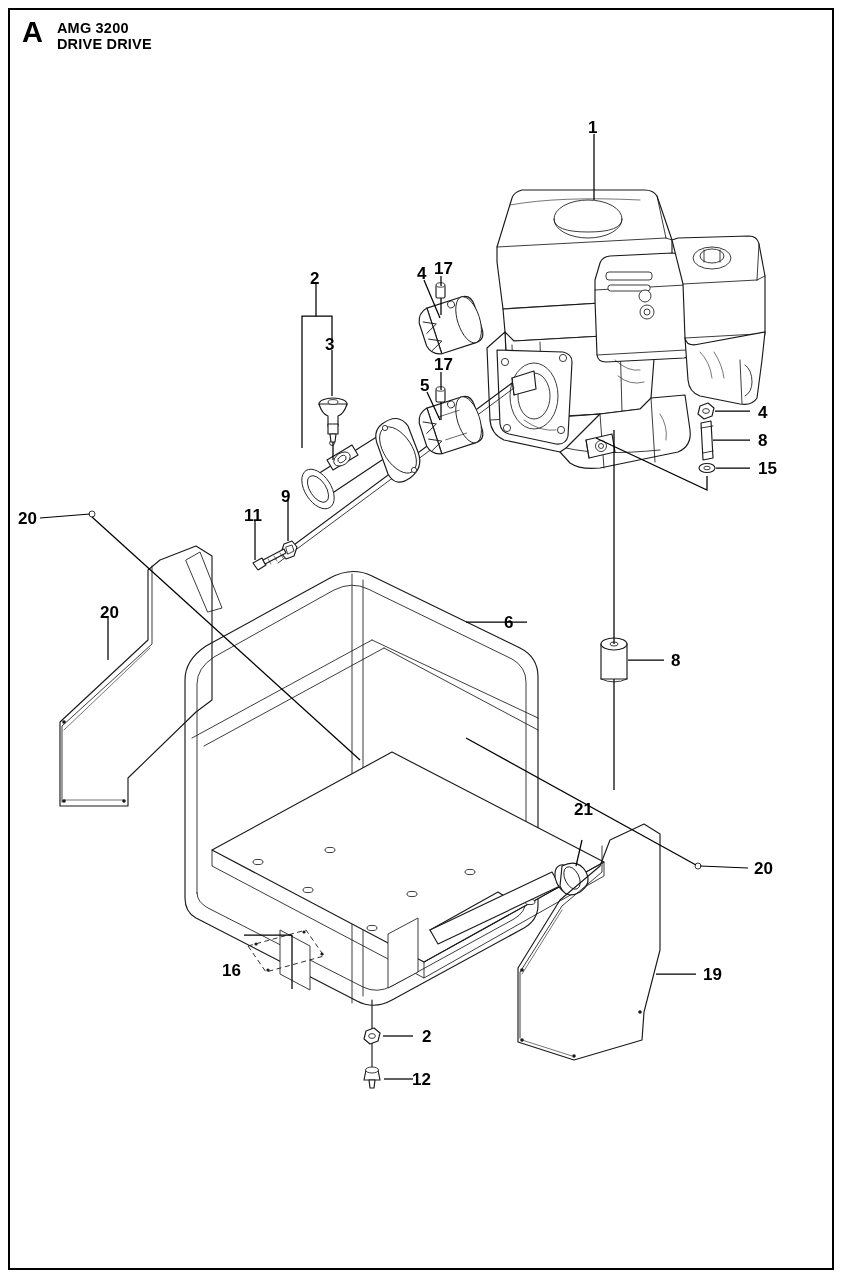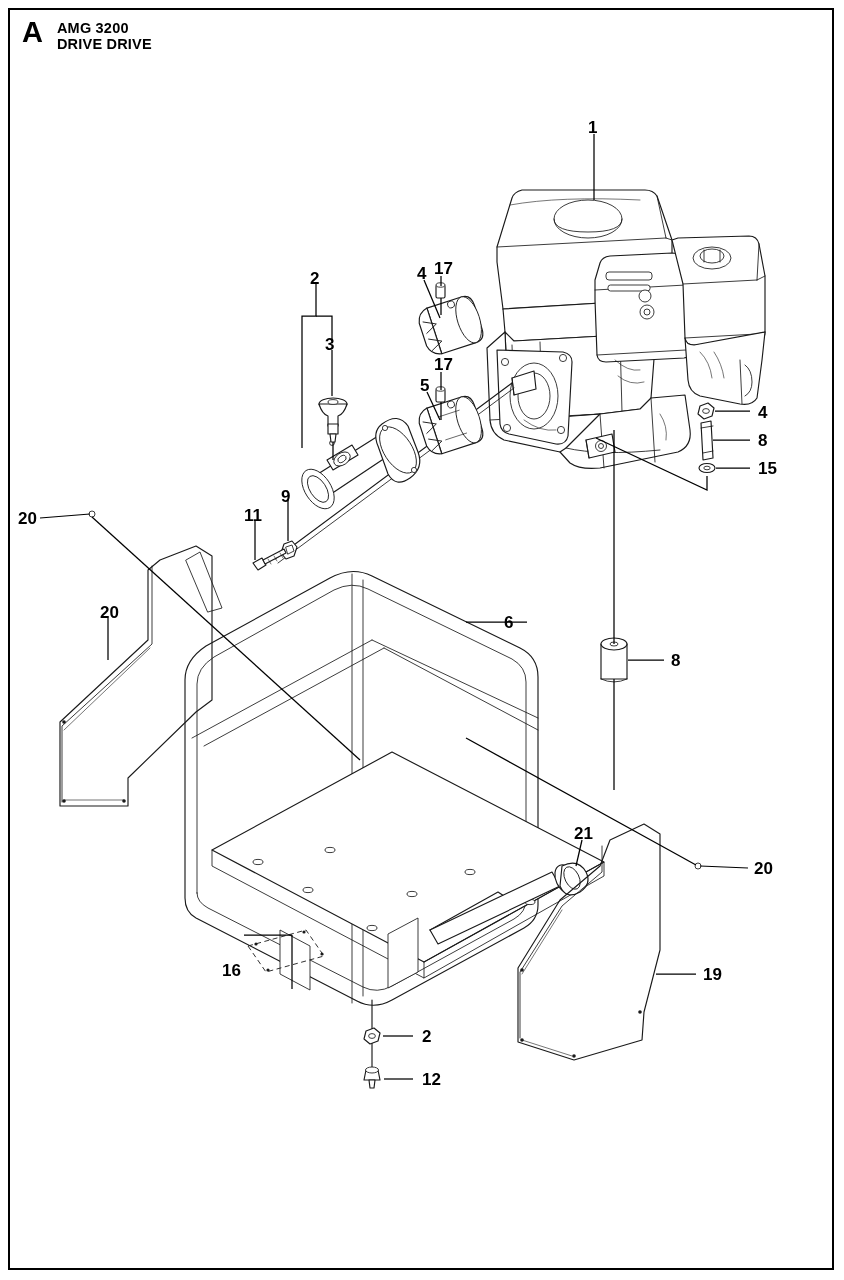--- a/index.html
+++ b/index.html
@@ -384,27 +384,27 @@
     <div class="callout" style="left:588px;top:119px">1</div>
     <div class="callout" style="left:310px;top:270px">2</div>
     <div class="callout" style="left:325px;top:336px">3</div>
     <div class="callout" style="left:417px;top:265px">4</div>
     <div class="callout" style="left:420px;top:377px">5</div>
     <div class="callout" style="left:504px;top:614px">6</div>
     <div class="callout" style="left:671px;top:652px">8</div>
     <div class="callout" style="left:281px;top:488px">9</div>
     <div class="callout" style="left:244px;top:507px">11</div>
     <div class="callout" style="left:758px;top:404px">4</div>
-    <div class="callout" style="left:422px;top:1071px">12</div>
+    <div class="callout" style="left:412px;top:1071px">12</div>
     <div class="callout" style="left:422px;top:1028px">2</div>
     <div class="callout" style="left:758px;top:460px">15</div>
     <div class="callout" style="left:758px;top:432px">8</div>
     <div class="callout" style="left:222px;top:962px">16</div>
     <div class="callout" style="left:434px;top:260px">17</div>
     <div class="callout" style="left:434px;top:356px">17</div>
     <div class="callout" style="left:703px;top:966px">19</div>
     <div class="callout" style="left:100px;top:604px">20</div>
     <div class="callout" style="left:18px;top:510px">20</div>
     <div class="callout" style="left:754px;top:860px">20</div>
-    <div class="callout" style="left:574px;top:825px">21</div>
+    <div class="callout" style="left:574px;top:801px">21</div>
   </div>
 
 </div>
 
 </body></html>

